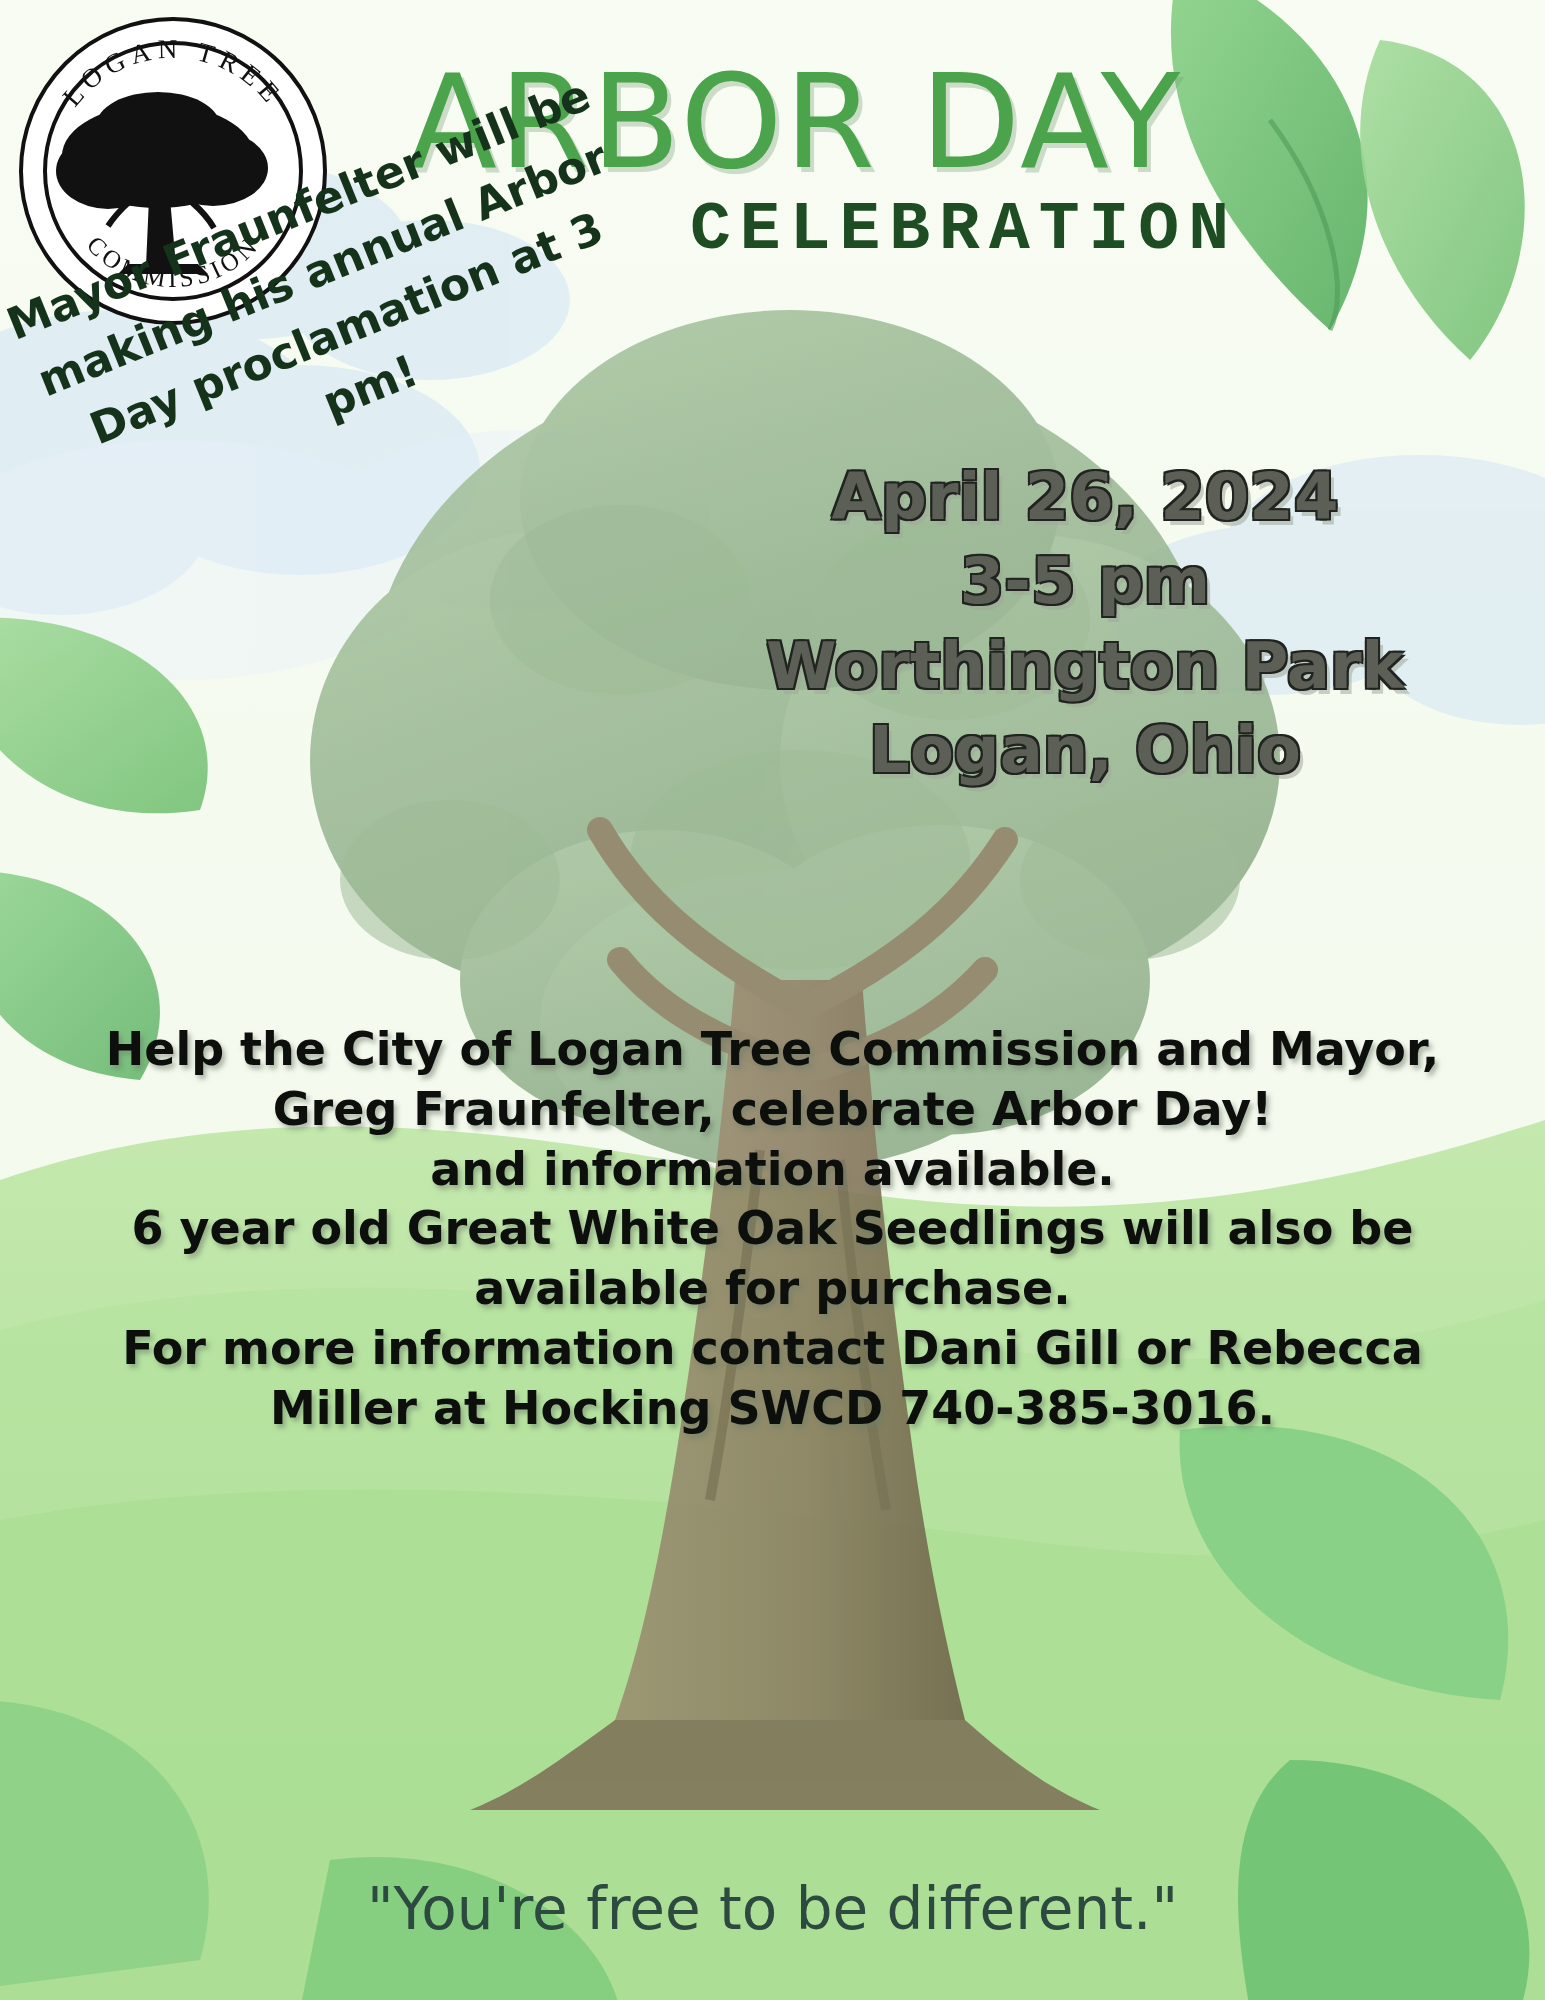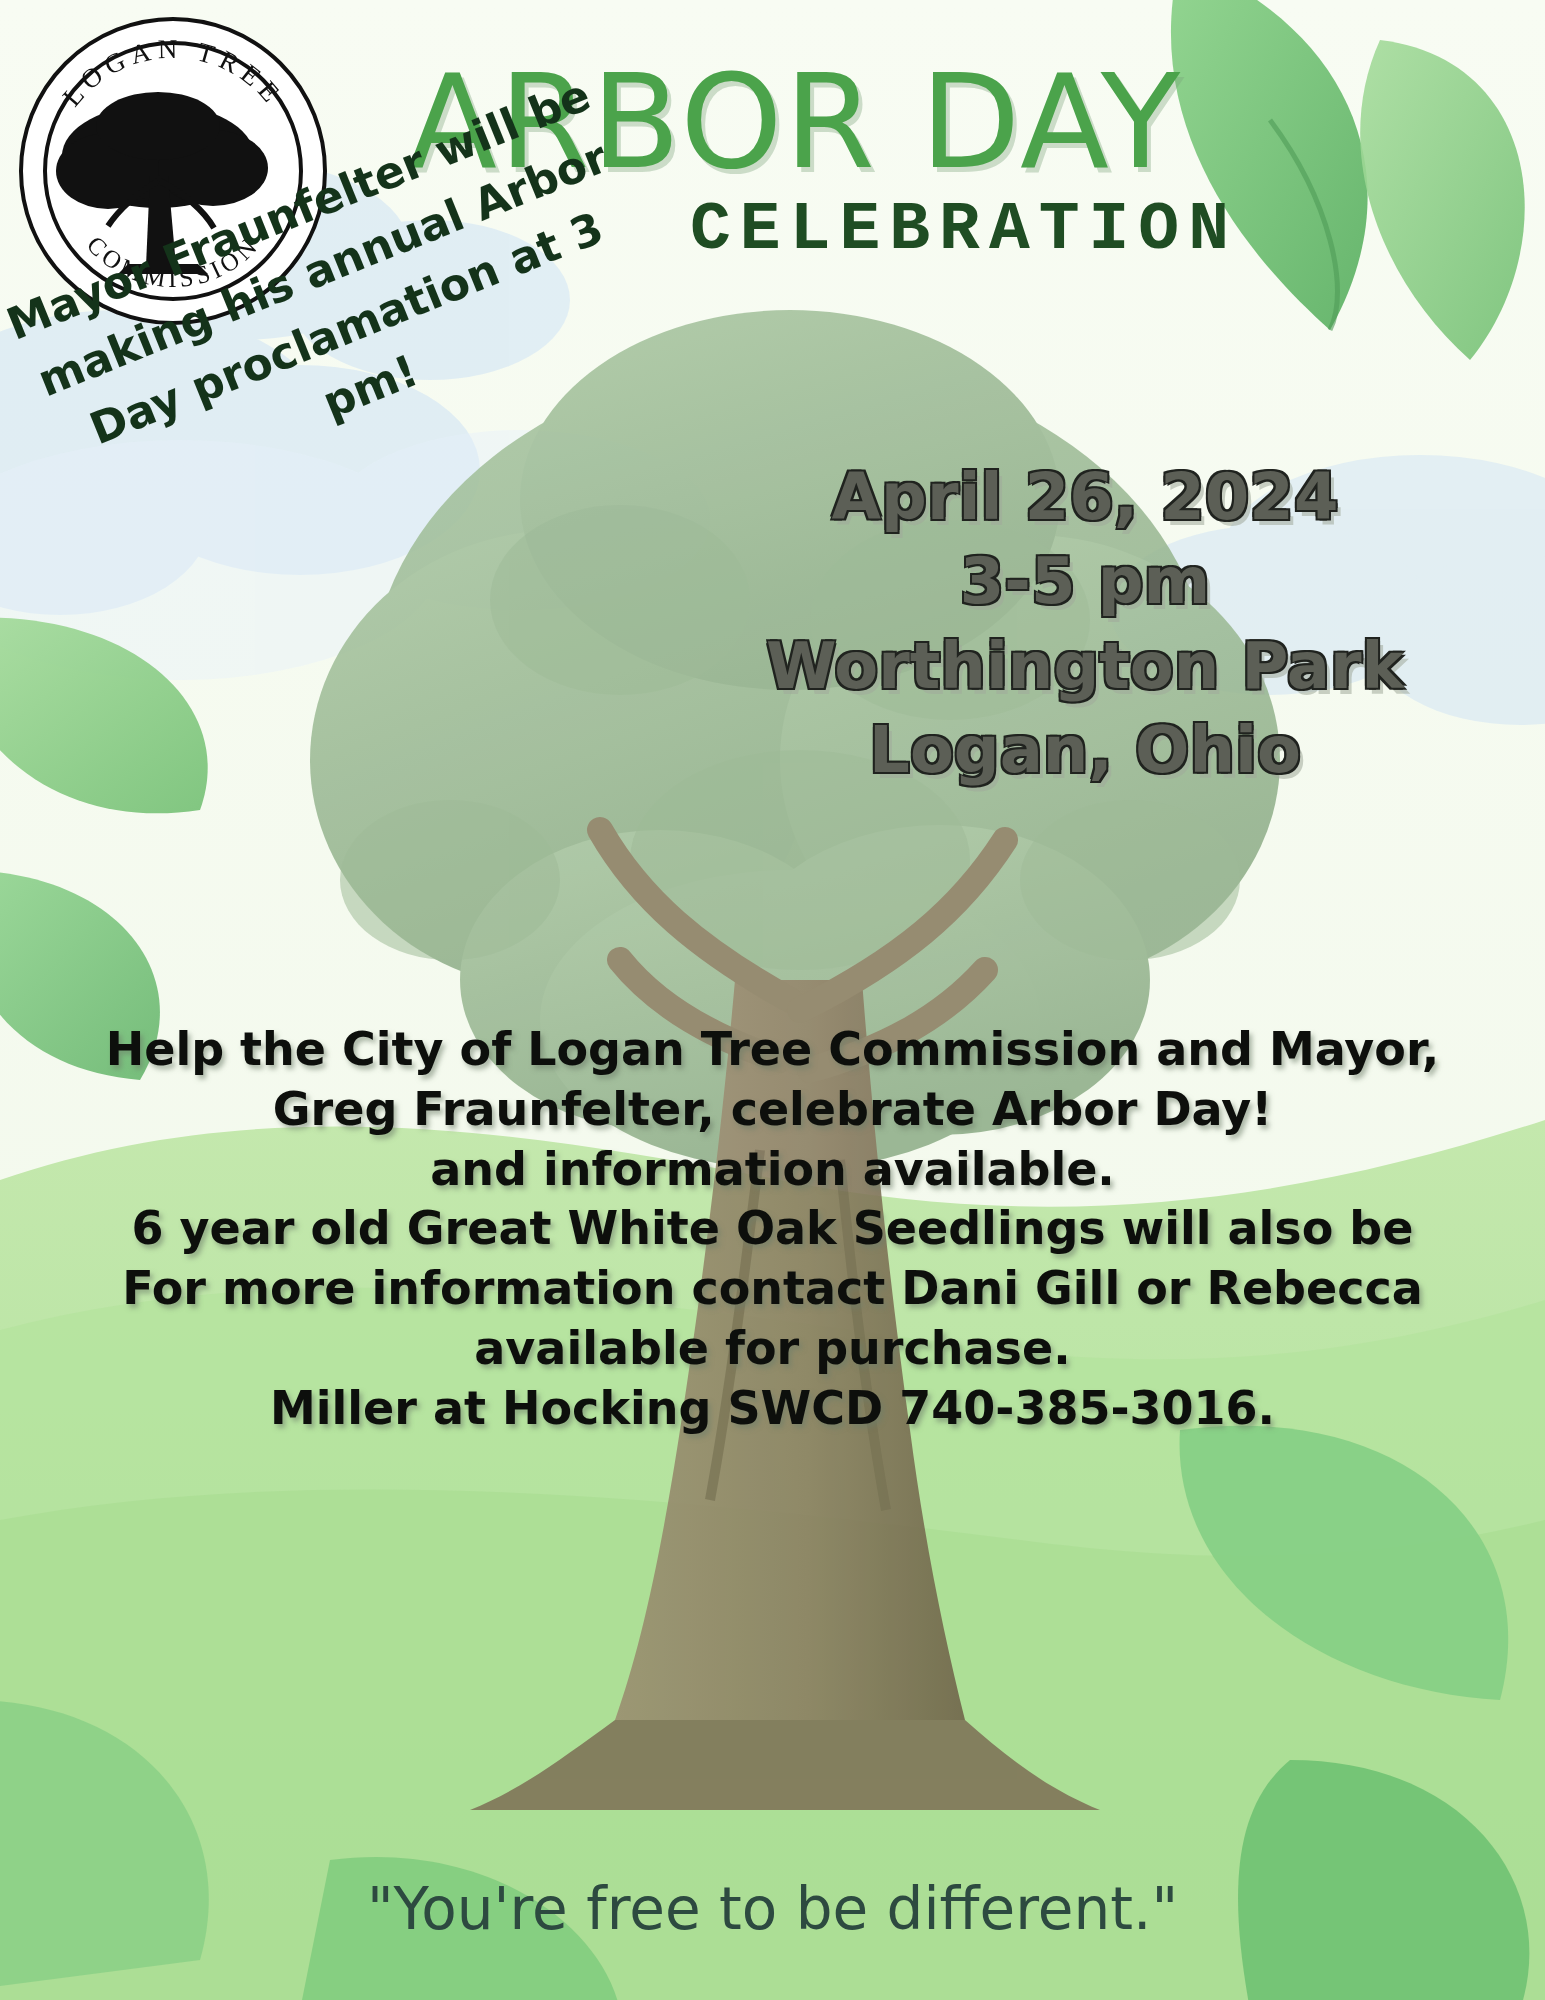--- a/index.html
+++ b/index.html
@@ -283,20 +283,20 @@
     <div>3-5 pm</div>
     <div>Worthington Park</div>
     <div>Logan, Ohio</div>
   </div>
 
   <div class="body-text">
     <div>Help the City of Logan Tree Commission and Mayor,</div>
     <div>Greg Fraunfelter, celebrate Arbor Day!</div>
     <div>and information available.</div>
     <div>6 year old Great White Oak Seedlings will also be</div>
+    <div>available for purchase.</div>
     <div>For more information contact Dani Gill or Rebecca</div>
-    <div>available for purchase.</div>
     <div>Miller at Hocking SWCD 740-385-3016.</div>
   </div>
 
   <div class="quote">"You're free to be different."</div>
 
 </div>
 
 </body></html>

